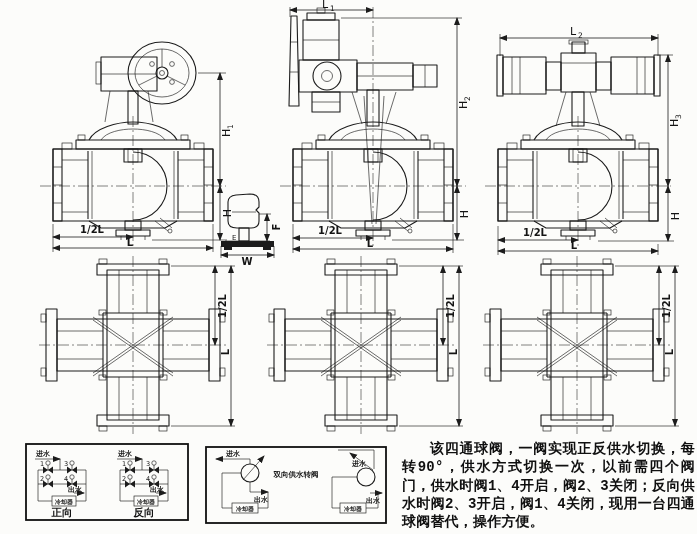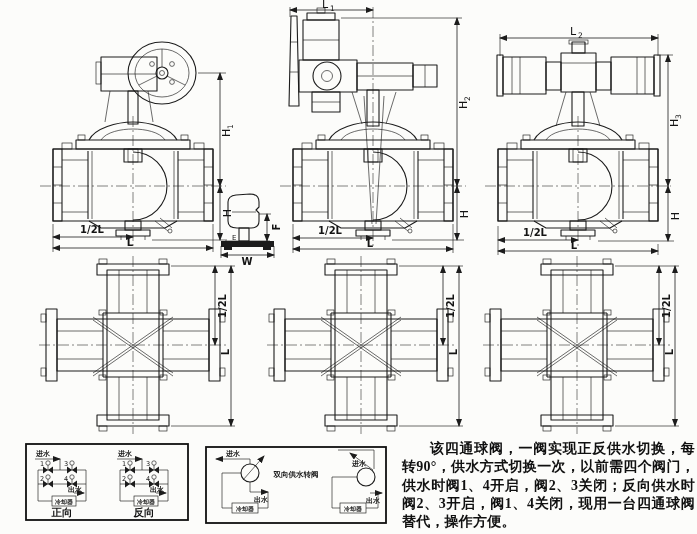--- a/index.html
+++ b/index.html
@@ -13,21 +13,21 @@
   .cl {stroke:#1c1c1c;stroke-width:.55;fill:none;stroke-dasharray:11 3 2 3;}
   .fl {fill:#1c1c1c;stroke:none;}
   .bx {stroke:#101010;stroke-width:1.8;fill:none;}
   .dt {font-size:11px;}
   .ds {font-size:7.5px;}
   .dm {font-size:10px;font-weight:bold;}
   .zh {font-family:"DejaVu Sans",sans-serif;font-weight:bold;}
   .z7 {font-size:7px;} .z6{font-size:6px;} .z65{font-size:6.5px;}
   .cap{font-size:10.5px;font-weight:bold;}
   .desc{position:absolute;left:402px;top:440px;width:293px;
-        font-family:Liberation Serif, serif;
+        font-family:Liberation Mono, monospace;
         font-size:14px;line-height:1.31;font-weight:700;color:#101010;
         text-indent:2em;text-align:justify;letter-spacing:.2px;}
 </style>
 </head>
 <body>
 
 <div class="canvas">
 <svg width="697" height="534" viewBox="0 0 697 534">
   <defs>
     <marker id="ae" orient="auto" refX="7" refY="3" markerWidth="9" markerHeight="7" markerUnits="userSpaceOnUse">

